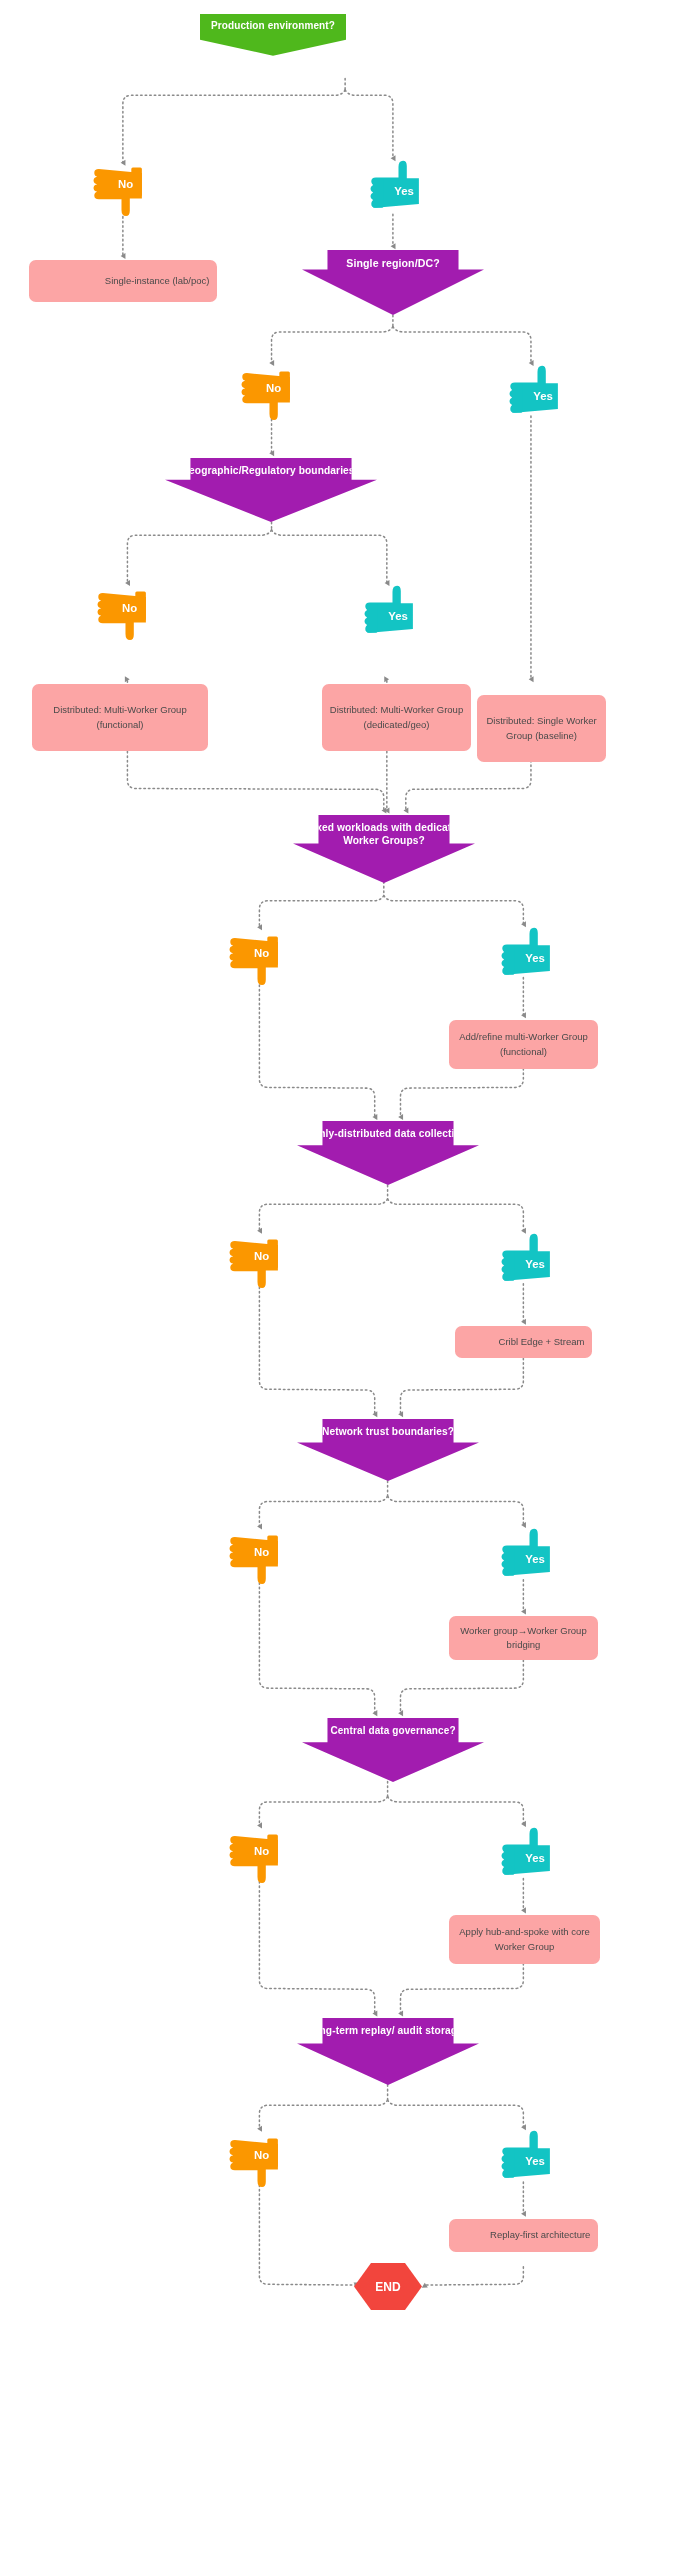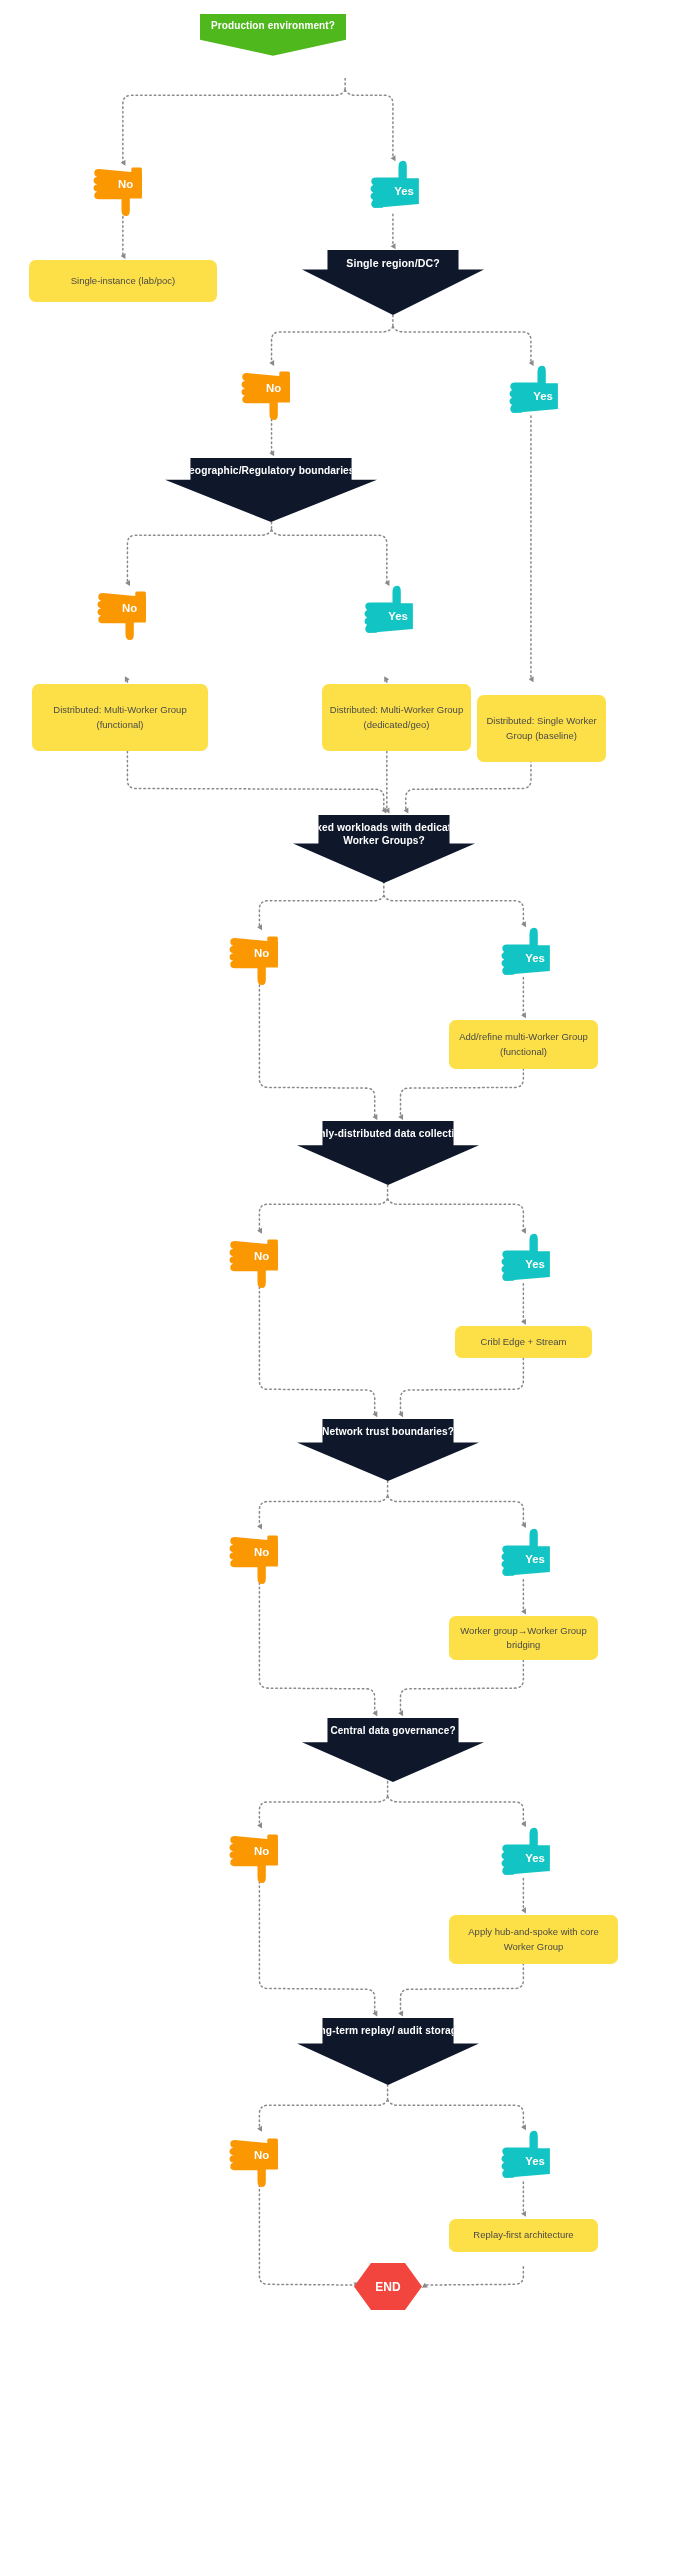--- a/index.html
+++ b/index.html
@@ -18,28 +18,28 @@
 
   
   .banner {
     display:flex; align-items:flex-start; justify-content:center;
     color:#ffffff; text-align:center; font-weight:600;
     line-height:1.25; letter-spacing:0.1px;
     padding-top:6.8px;
   }
   .banner .btext { display:block; width:100%; padding:0 4.6px; }
   .banner.green { background:#4fb81c; }
-  .banner.blue  { background:#0f172a; }
+  .banner.blue  { background:#a21caf; }
 
   
   .box {
-    background:#fde047;
+    background:#fca5a5;
     border-radius:6.8px;
     color:#4a4a4a;
-    display:flex; align-items:center; justify-content:center;
+    display:flex; align-items:center; justify-content:flex-end;
     text-align:center; line-height:1.5;
     padding:6px 7.6px;
   }
 
   
   .thumb { position:absolute; }
   .thumb .glyph { position:absolute; left:0; top:0; }
   .thumb .lbl {
     position:absolute; color:#ffffff; font-weight:700;
     text-align:center; white-space:nowrap;
@@ -310,21 +310,21 @@
   </div>
 
   <div class="thumb" style="left:497px; top:1826px; width:68px; height:55px;">
     <svg class="glyph" width="68" height="55" viewBox="0 0 90 72">
       <path fill="#13c4c4" d="M19 64 q-6 0 -6 -5 q0 -4 4 -5 q-5 -1 -5 -5 q0 -4 5 -5 q-5 -1 -5 -5 q0 -4 5 -5 q-4 -1 -4 -5 q0 -5 6 -5 l30 0 l0 -14 q0 -8 6 -8 q5 0 5 7 l0 16 l16 0 l0 34 z" transform="translate(-6,0)"></path>
       <rect fill="#13c4c4" x="9" y="26" width="14" height="38" rx="2"></rect>
     </svg>
     <span class="lbl" style="left:20px; top:26px; width:36px; font-size:11.4px;">Yes</span>
   </div>
 
-  <div class="node box" style="left:449px; top:1915px; width:169px; height:49px; font-size:9.5px;">
+  <div class="node box" style="left:449px; top:1915px; width:151px; height:49px; font-size:9.5px;">
     <span>Apply hub-and-spoke with core Worker Group</span>
   </div>
 
   <div class="node banner blue" style="left:297px; top:2018px; width:182px; height:67px; font-size:10.2px;
               clip-path: polygon(14% 0,86% 0,86% 38%,100% 38%,50% 100%,0 38%,14% 38%);">
     <span class="btext">Long-term replay/ audit storage?</span>
   </div>
 
   <div class="thumb" style="left:225px; top:2134px; width:68px; height:53px;">
     <svg class="glyph" width="68" height="53" viewBox="0 0 90 70">

